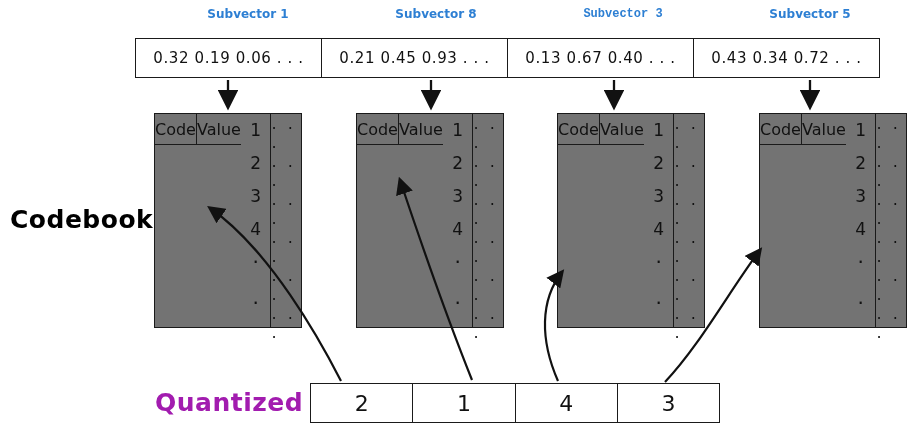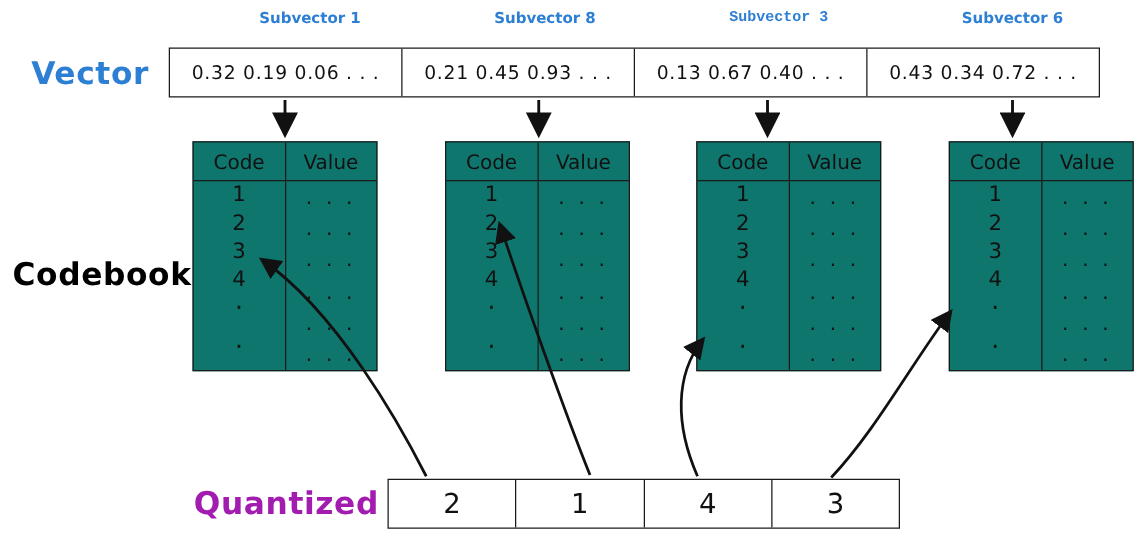--- a/index.html
+++ b/index.html
@@ -78,26 +78,25 @@
     box-sizing: border-box;
     border-right: 1.6px solid #1a1a1a;
     white-space: nowrap;
   }
   .vector-cell:last-child { border-right: none; }
   
   .codebook {
     position: absolute;
     top: 113px;
     width: 148px;
-    height: 184px;
+    height: 215px;
     border: 1.6px solid #1a1a1a;
     box-sizing: border-box;
-    background: #0f766e;
-    display: flex;
-    flex-direction: column;
+    background: #737373;
+    display: flex;
   }
   .cb-head {
     display: flex;
     height: 30px;
     flex: 0 0 30px;
     border-bottom: 1.6px solid #1a1a1a;
   }
   .cb-head > div {
     flex: 1 1 0;
     display: flex;
@@ -156,23 +155,22 @@
   .quant-cell:last-child { border-right: none; }
 </style>
 </head>
 <body>
 
 <div id="canvas">
 
   <div class="subvector-title" style="left:158px; top:7px; width:180px;">Subvector 1</div>
   <div class="subvector-title" style="left:346px; top:7px; width:180px;">Subvector 8</div>
   <div class="subvector-title" style="left:533px; top:7px; width:180px;font-family:Liberation Mono, monospace;">Subvector 3</div>
-  <div class="subvector-title" style="left:720px; top:7px; width:180px;">Subvector 6</div>
-
-  <div class="label-vector" style="left:25px; top:44px;">Vector</div>
+  <div class="subvector-title" style="left:720px; top:7px; width:180px;">Subvector 5</div>
+
   <div class="label-codebook" style="left:10px; top:205px;">Codebook</div>
   <div class="label-quantized" style="left:155px; top:388px;">Quantized</div>
 
   <div class="vector-row">
     <div class="vector-cell">0.32  0.19  0.06 . . .</div>
     <div class="vector-cell">0.21  0.45  0.93 . . .</div>
     <div class="vector-cell">0.13  0.67  0.40 . . .</div>
     <div class="vector-cell">0.43  0.34  0.72 . . .</div>
   </div>
 

